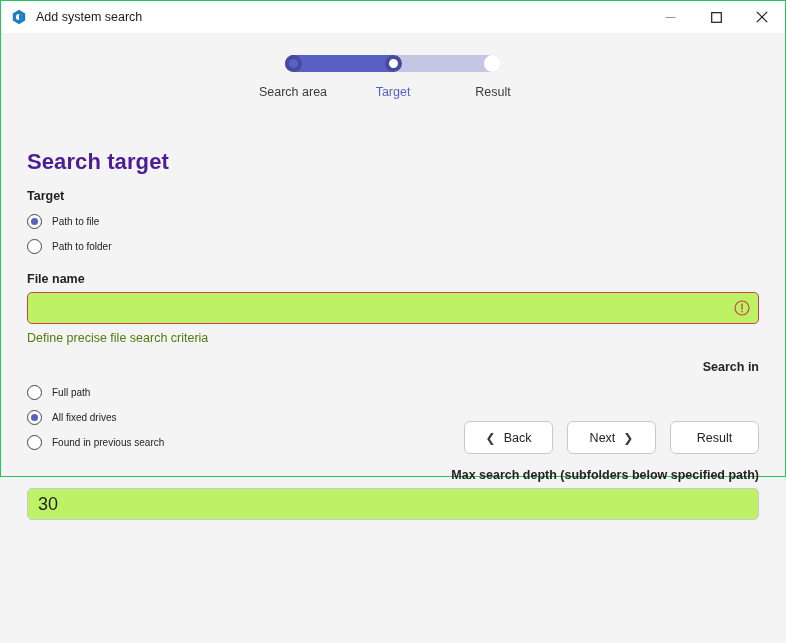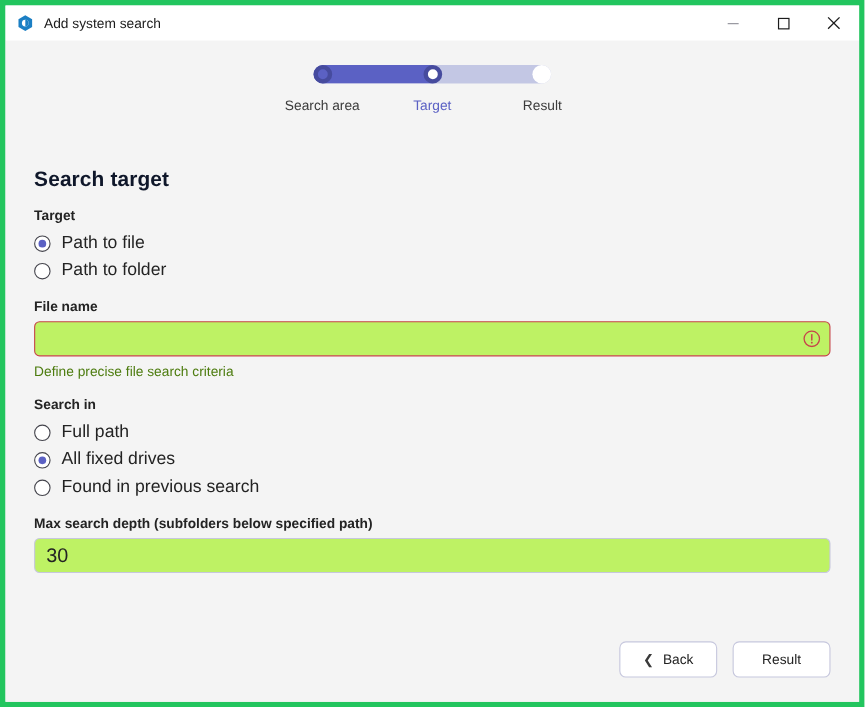--- a/index.html
+++ b/index.html
@@ -10,23 +10,23 @@
     width: 786px;
     height: 643px;
     font-family: "Liberation Sans", sans-serif;
     background: #f4f4f4;
     overflow: hidden;
   }
 
   .window {
     position: relative;
     width: 786px;
-    height: 643px;
-    box-sizing: border-box;
-    border: 5px solid #22c55e;
+    height: 477px;
+    box-sizing: border-box;
+    border: 1px solid #22c55e;
     background: #f4f4f4;
     display: flex;
     flex-direction: column;
   }
 
   
   .titlebar {
     height: 32px;
     background: #ffffff;
     display: flex;
@@ -150,23 +150,23 @@
   .step-label.s3 { left: 208px; }
 
   
   .form {
     position: absolute;
     left: 26px;
     right: 26px;
     top: 116px;
   }
   .page-title {
-    font-size: 19px;
+    font-size: 22px;
     font-weight: bold;
-    color: #0f172a;
+    color: #4c1d95;
     margin: 0 0 14px 0;
     letter-spacing: 0.1px;
   }
   .field-label {
     font-size: 12.5px;
     font-weight: bold;
     color: #232323;
     margin: 0 0 6px 0;
   }
   .radio-group { margin-bottom: 14px; }
@@ -192,24 +192,24 @@
     position: absolute;
     left: 50%;
     top: 50%;
     width: 7px;
     height: 7px;
     margin: -3.5px 0 0 -3.5px;
     border-radius: 50%;
     background: #5b61c4;
   }
   .radio-label {
-    font-size: 16px;
+    font-size: 10px;
     color: #232323;
   }
-  .label-gap { margin-top: 14px; }
+  .label-gap { margin-top: 14px; text-align: right; }
 
   .textbox {
     box-sizing: border-box;
     width: 100%;
     height: 32px;
     border-radius: 5px;
     border: 1px solid #c6c7dd;
     background: #bef264;
     font-family: "Liberation Sans", sans-serif;
     font-size: 18px;
@@ -366,18 +366,22 @@
       <div class="field-label label-gap">Max search depth (subfolders below specified path)</div>
       <input class="textbox" type="text" value="30" style="">
     </div>
 
     <div class="footer">
       <button class="btn">
         <span class="chev">❮</span>
         <span>Back</span>
       </button>
       <button class="btn">
+        <span>Next</span>
+        <span class="chev">❯</span>
+      </button>
+      <button class="btn">
         <span>Result</span>
       </button>
     </div>
 
   </div>
 </div>
 
 </body></html>

